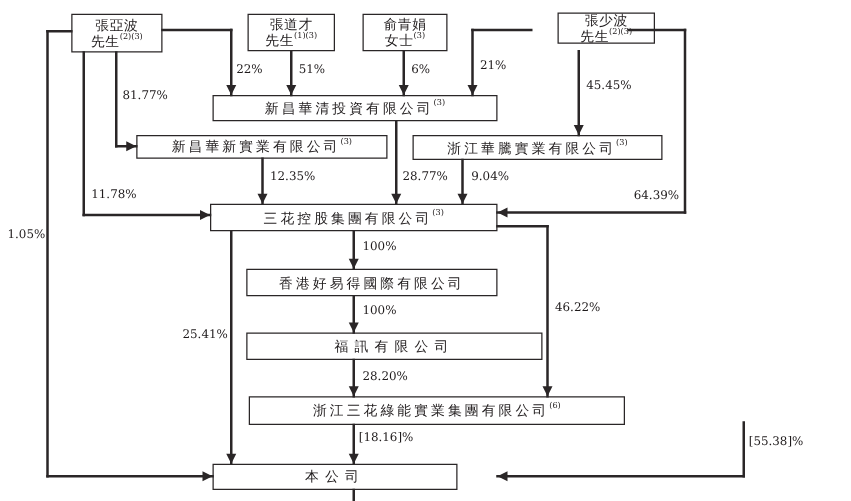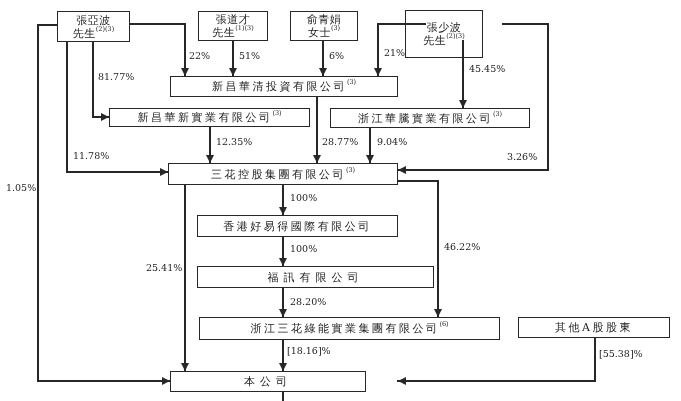--- a/index.html
+++ b/index.html
@@ -45,21 +45,21 @@
       <div class="node-line" style="letter-spacing: 0.5px;"><span>先生</span><sup>(2)(3)</sup></div>
     </div>
     <div class="node" style="left: 198px; top: 11px; width: 70px; height: 30px;">
       <div class="node-line" style="letter-spacing: 0.5px;"><span>張道才</span></div>
       <div class="node-line" style="letter-spacing: 0.5px;"><span>先生</span><sup>(1)(3)</sup></div>
     </div>
     <div class="node" style="left: 290px; top: 11px; width: 68px; height: 30px;">
       <div class="node-line" style="letter-spacing: 0.5px;"><span>俞青娟</span></div>
       <div class="node-line" style="letter-spacing: 0.5px;"><span>女士</span><sup>(3)</sup></div>
     </div>
-    <div class="node" style="left: 405px; top: 10px; width: 78px; height: 48px;">
+    <div class="node" style="left: 446px; top: 10px; width: 78px; height: 25px;">
       <div class="node-line" style="letter-spacing: 0.5px;"><span>張少波</span></div>
       <div class="node-line" style="letter-spacing: 0.5px;"><span>先生</span><sup>(2)(3)</sup></div>
     </div>
     <div class="node" style="left: 170px; top: 76px; width: 228px; height: 21px;">
       <div class="node-line" style="letter-spacing: 2.5px;"><span>新昌華清投資有限公司</span><sup>(3)</sup></div>
     </div>
     <div class="node" style="left: 109px; top: 108px; width: 201px; height: 19px;">
       <div class="node-line" style="letter-spacing: 2.5px;"><span>新昌華新實業有限公司</span><sup>(3)</sup></div>
     </div>
     <div class="node" style="left: 330px; top: 108px; width: 200px; height: 20px; justify-content: center;">
@@ -69,23 +69,20 @@
       <div class="node-line" style="letter-spacing: 2.5px; text-align: right;"><span>三花控股集團有限公司</span><sup>(3)</sup></div>
     </div>
     <div class="node" style="left: 197px; top: 215px; width: 201px; height: 22px;">
       <div class="node-line" style="letter-spacing: 2.5px;"><span>香港好易得國際有限公司</span></div>
     </div>
     <div class="node" style="left: 197px; top: 266px; width: 237px; height: 22px;">
       <div class="node-line" style="letter-spacing: 5px;"><span>福訊有限公司</span></div>
     </div>
     <div class="node" style="left: 199px; top: 317px; width: 301px; height: 23px;">
       <div class="node-line" style="letter-spacing: 2.5px;"><span>浙江三花綠能實業集團有限公司</span><sup>(6)</sup></div>
-    </div>
-    <div class="node" style="left: 518px; top: 317px; width: 152px; height: 21px;">
-      <div class="node-line" style="letter-spacing: 2.5px;"><span>其他A股股東</span></div>
     </div>
     <div class="node" style="left: 170px; top: 371px; width: 196px; height: 21px;">
       <div class="node-line" style="letter-spacing: 5px;"><span>本公司</span></div>
     </div>
     <div class="seg" style="left: 129.25px; top: 23.25px; width: 56.5px; height: 1.5px; background: rgb(42, 38, 39);"></div>
     <div class="seg" style="left: 184.25px; top: 23.25px; width: 1.5px; height: 53.5px; background: rgb(42, 38, 39);"></div>
     <div class="arrow down" style="left: 181px; top: 68px;"></div>
     <div class="seg" style="left: 232.25px; top: 40.25px; width: 1.5px; height: 36.5px; background: rgb(42, 38, 39);"></div>
     <div class="arrow down" style="left: 229px; top: 68px;"></div>
     <div class="seg" style="left: 322.25px; top: 40.25px; width: 1.5px; height: 36.5px; background: rgb(42, 38, 39);"></div>
@@ -131,21 +128,21 @@
     <div class="seg" style="left: 594.25px; top: 337.25px; width: 1.5px; height: 44.5px; background: rgb(42, 38, 39);"></div>
     <div class="seg" style="left: 397.25px; top: 380.25px; width: 198.5px; height: 1.5px; background: rgb(42, 38, 39);"></div>
     <div class="arrow left" style="left: 398px; top: 377px;"></div>
     <div class="seg" style="left: 282.25px; top: 391.25px; width: 1.5px; height: 9.5px; background: rgb(42, 38, 39);"></div>
     <div class="edge-label" style="left: 98px; top: 71px;">81.77%</div>
     <div class="edge-label" style="left: 189px; top: 50px;">22%</div>
     <div class="edge-label" style="left: 239px; top: 50px;">51%</div>
     <div class="edge-label" style="left: 329px; top: 50px;">6%</div>
     <div class="edge-label" style="left: 384px; top: 47px;">21%</div>
     <div class="edge-label" style="left: 469px; top: 63px;">45.45%</div>
-    <div class="edge-label" style="left: 507px; top: 151px;">3.26%</div>
+    <div class="edge-label" style="left: 507px; top: 151px;">64.39%</div>
     <div class="edge-label" style="left: 73px; top: 150px;">11.78%</div>
     <div class="edge-label" style="left: 6px; top: 182px;">1.05%</div>
     <div class="edge-label" style="left: 216px; top: 136px;">12.35%</div>
     <div class="edge-label" style="left: 322px; top: 136px;">28.77%</div>
     <div class="edge-label" style="left: 377px; top: 136px;">9.04%</div>
     <div class="edge-label" style="left: 290px; top: 192px;">100%</div>
     <div class="edge-label" style="left: 290px; top: 243px;">100%</div>
     <div class="edge-label" style="left: 290px; top: 296px;">28.20%</div>
     <div class="edge-label" style="left: 287px; top: 345px;">[18.16]%</div>
     <div class="edge-label" style="left: 146px; top: 262px;">25.41%</div>

